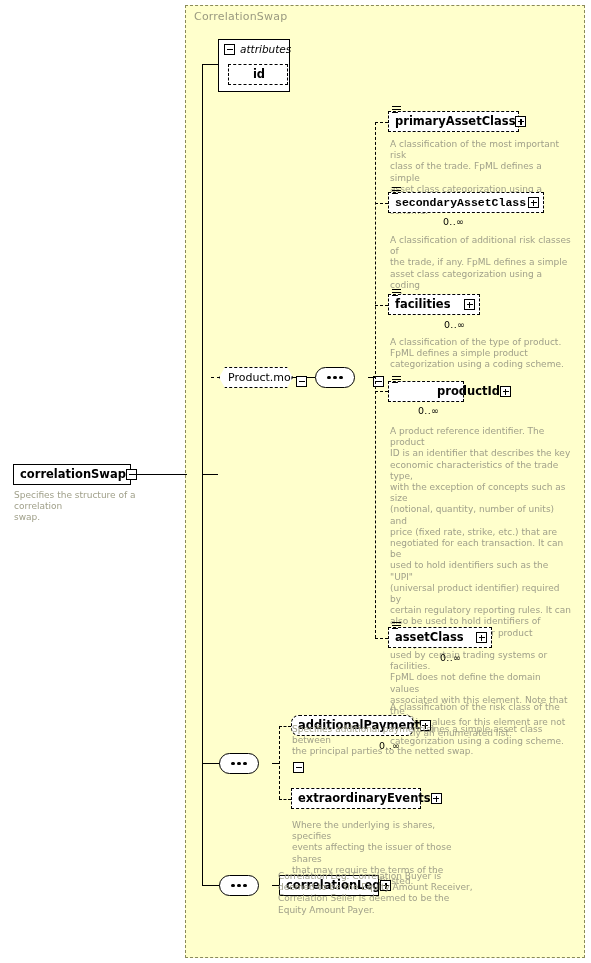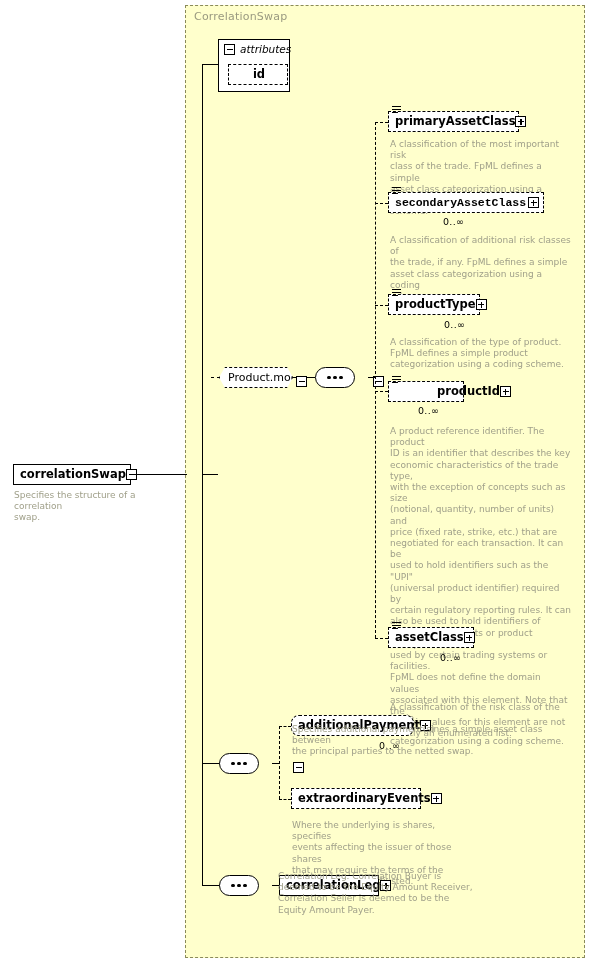--- a/index.html
+++ b/index.html
@@ -211,21 +211,21 @@
 
 
 <div class="dln-h abs" style="left:375px;top:305px;width:13px;"></div>
 <div class="shadow abs" style="left:391px;top:310px;width:92px;height:5px;"></div>
 <div class="abs node dashed" id="n-producttype" style="left:388px;top:294px;width:92px;">
   <span class="seqglyph">
       <i></i>
       <i></i>
       <i></i>
     </span>
-  <span class="lbl">productType</span>
+  <span class="lbl">facilities</span>
   <span class="bx plus" style="margin-left:auto;"></span>
 </div>
 <div class="abs occ" style="left:444px;top:319px;">0..∞</div>
 <div class="abs desc" style="left:390px;top:337px;width:182px;">A classification of the type of product.
 FpML defines a simple product
 categorization using a coding scheme.</div>
 
 
 <div class="dln-h abs" style="left:375px;top:391px;width:13px;"></div>
 <div class="shadow abs" style="left:391px;top:396px;width:76px;height:5px;"></div>
@@ -253,21 +253,21 @@
 benchmark products or product temnplates
 used by certain trading systems or facilities.
 FpML does not define the domain values
 associated with this element. Note that the
 domain values for this element are not
 strictly an enumerated list.</div>
 
 
 <div class="dln-h abs" style="left:375px;top:638px;width:13px;"></div>
 <div class="shadow abs" style="left:391px;top:643px;width:86px;height:5px;"></div>
-<div class="abs node dashed" id="n-assetclass" style="left:388px;top:627px;width:86px;">
+<div class="abs node dashed" id="n-assetclass" style="left:388px;top:627px;width:104px;">
   <span class="seqglyph">
       <i></i>
       <i></i>
       <i></i>
     </span>
   <span class="lbl">assetClass</span>
   <span class="bx plus" style="margin-left:auto;"></span>
 </div>
 <div class="abs occ" style="left:440px;top:652px;">0..∞</div>
 <div class="abs desc" style="left:390px;top:670px;width:185px;margin-top:32px;">A classification of the risk class of the trade.

